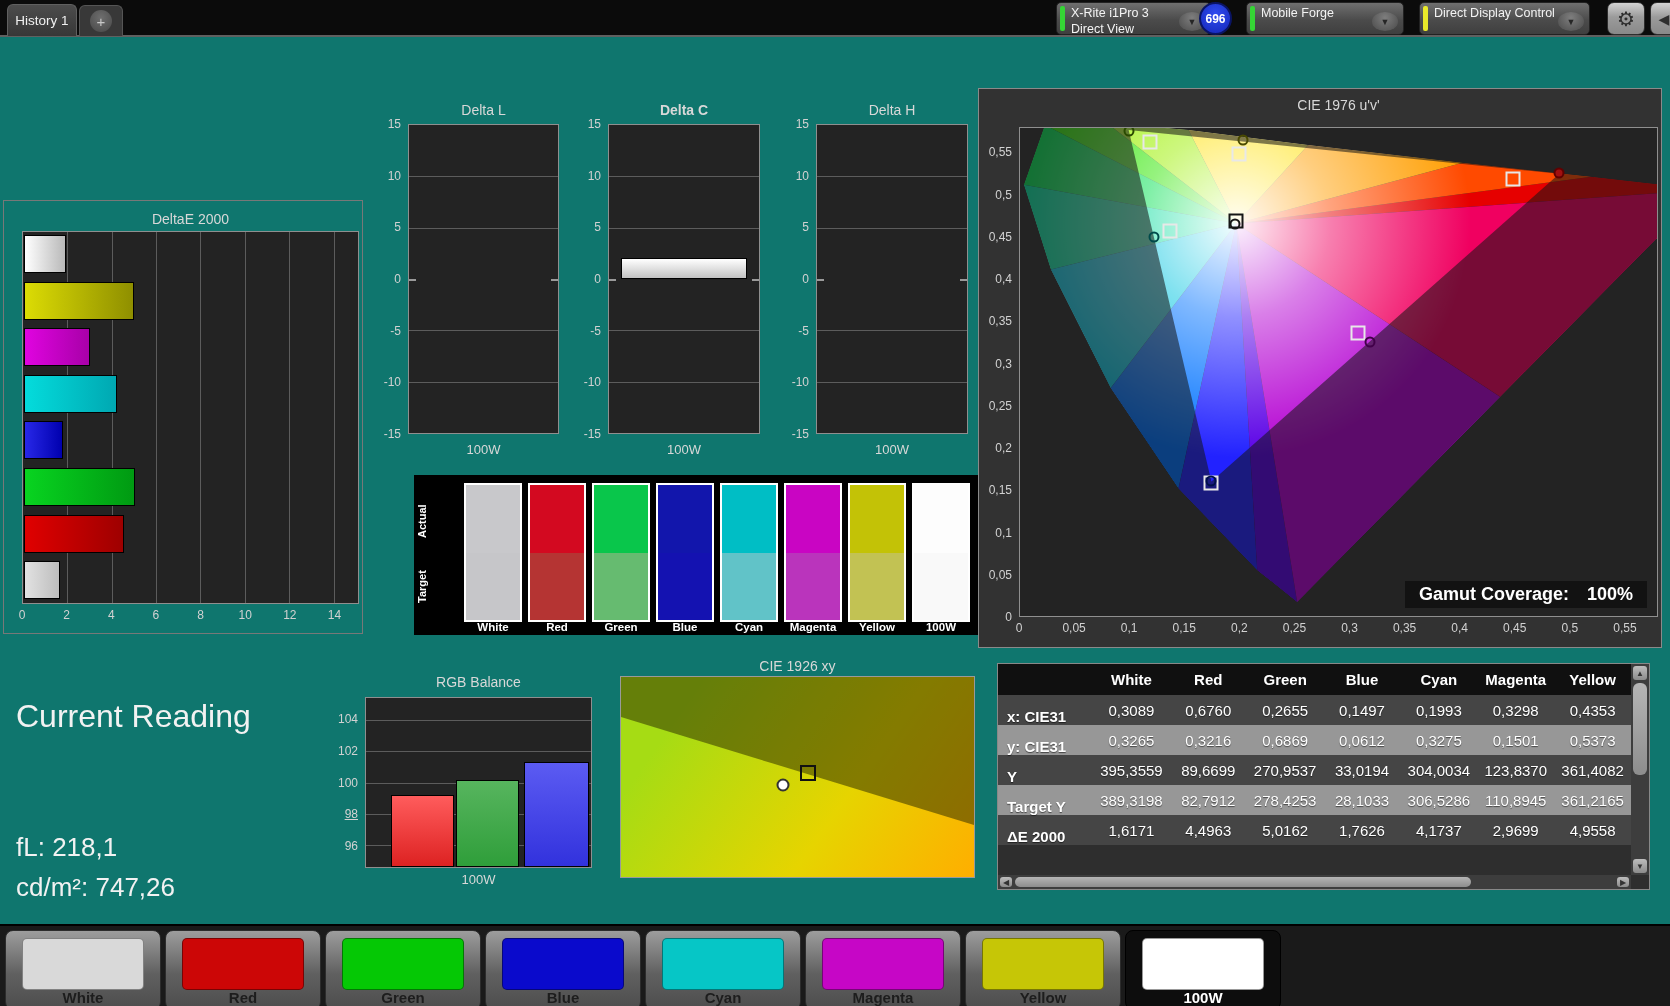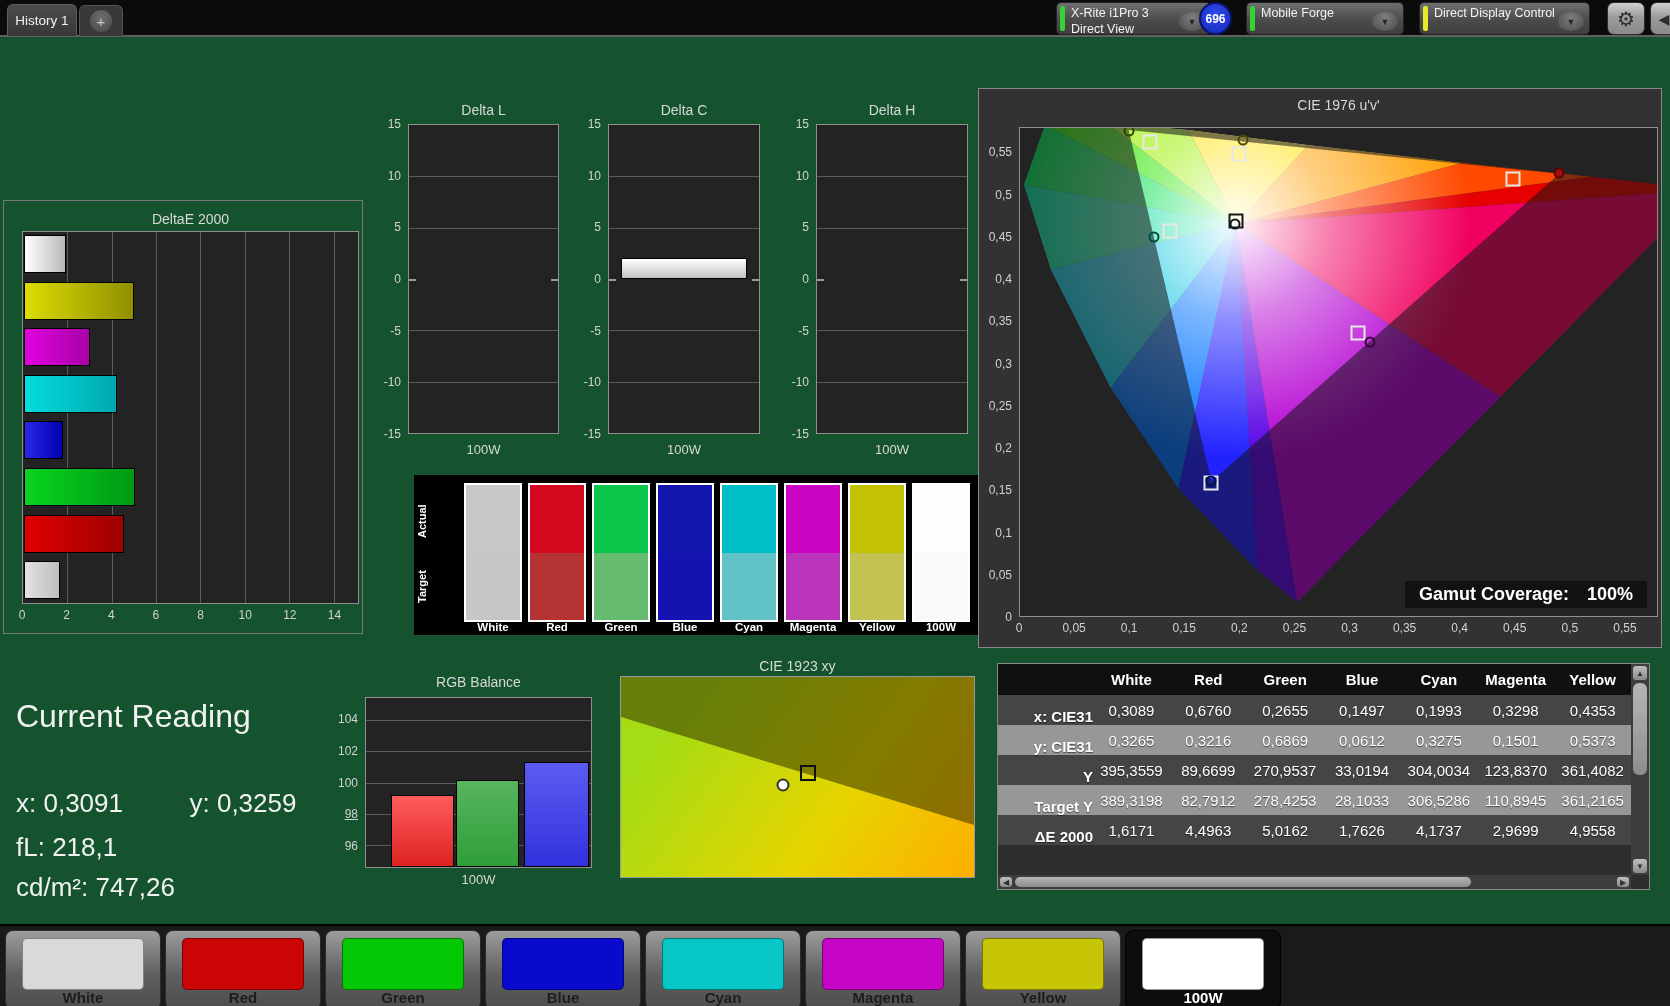--- a/index.html
+++ b/index.html
@@ -1,16 +1,16 @@
 <!DOCTYPE html>
 <html><head>
 <meta charset="utf-8">
 <style>
   html,body{margin:0;padding:0;background:#222;}
-  #stage{position:relative;width:1670px;height:1006px;background:#14532d;overflow:hidden;
+  #stage{position:relative;width:1670px;height:1006px;background:#0f766e;overflow:hidden;
          font-family:"Liberation Sans",sans-serif;color:#e8e8e8;}
   
   #topbar{position:absolute;left:0;top:0;width:1670px;height:37px;background:#0b0b0b;border-bottom:2px solid #606060;box-sizing:border-box;}
   #tab-history{position:absolute;left:7px;top:4px;width:68px;height:31px;background:linear-gradient(#4c4c4c,#373737);
       border:1px solid #606060;border-bottom:none;border-radius:6px 6px 0 0;display:flex;align-items:center;justify-content:center;
       font-size:13.5px;color:#f0f0f0;}
   #tab-add{position:absolute;left:79px;top:5px;width:42px;height:30px;background:#383838;border:1px solid #555;border-bottom:none;
       border-radius:6px 6px 0 0;display:flex;align-items:center;justify-content:center;}
   #tab-add .circ{width:22px;height:22px;border-radius:50%;background:radial-gradient(circle at 50% 35%,#6e6e6e,#474747);
       color:#c8c8c8;font-size:15px;line-height:1;display:flex;align-items:center;justify-content:center;}
@@ -52,21 +52,21 @@
   .sw-half{position:absolute;left:0;right:0;height:50%;}
   .sw-label{position:absolute;top:146px;width:58px;text-align:center;font-size:11.5px;font-weight:bold;color:#fff;}
   
   #table-panel{position:absolute;left:997px;top:663px;width:653px;height:227px;border:1px solid #888;background:#2e2e2e;box-sizing:border-box;overflow:hidden;}
   #table-header{position:absolute;left:0;top:0;right:18px;height:31px;background:#101010;display:flex;align-items:center;}
   #table-body{position:absolute;left:0;top:31px;right:18px;bottom:14px;overflow:hidden;}
   .trow{display:flex;align-items:center;height:30px;}
   .trow.dark{background:#454545;}
   .trow.light{background:#979797;}
   .tcell{flex:1;text-align:center;font-size:15px;color:#fff;text-shadow:0 1px 1px rgba(0,0,0,.55);}
-  .tcell.lab{flex:0 0 95px;text-align:right;padding-left:9px;font-weight:bold;box-sizing:border-box;margin-top:12px;}
+  .tcell.lab{flex:0 0 95px;text-align:left;padding-left:9px;font-weight:bold;box-sizing:border-box;margin-top:12px;}
   .thc{flex:1;text-align:center;font-size:15px;font-weight:bold;color:#fff;}
   .thc.lab{flex:0 0 95px;}
   .scroll{position:absolute;background:#3d3d3d;}
   .scr-btn{position:absolute;background:linear-gradient(#bdbdbd,#8b8b8b);border-radius:3px;color:#333;font-size:8px;
       display:flex;align-items:center;justify-content:center;}
   .scr-thumb{position:absolute;background:linear-gradient(#b5b5b5,#8d8d8d);border-radius:6px;}
   
   #reading-heading{position:absolute;left:16px;top:698px;font-size:32px;color:#f2f2f2;}
   .read-line{position:absolute;font-size:26px;color:#f2f2f2;}
   
@@ -145,21 +145,21 @@
         <span class="tick-x" style="left: 39.7351%;">6</span>
         <span class="tick-x" style="left: 52.9801%;">8</span>
         <span class="tick-x" style="left: 66.2252%;">10</span>
         <span class="tick-x" style="left: 79.4702%;">12</span>
         <span class="tick-x" style="left: 92.7152%;">14</span>
       </div>
   </div>
 
   <div id="lch-charts">
     <div class="chart-title" style="left:408px;top:102px;width:151px;">Delta L</div>
-    <div class="chart-title" style="left:608px;top:102px;width:152px;">Delta C</div>
+    <div class="chart-title" style="left:608px;top:102px;width:152px;font-weight:bold;">Delta C</div>
     <div class="chart-title" style="left:816px;top:102px;width:152px;">Delta H</div>
 
     <div id="lch-ylab-0" style="position:absolute;left:368px;top:124px;width:36px;height:310px;">
         <span class="tick-y" style="top: 0%;">15</span>
         <span class="tick-y" style="top: 16.6667%;">10</span>
         <span class="tick-y" style="top: 33.3333%;">5</span>
         <span class="tick-y" style="top: 50%;">0</span>
         <span class="tick-y" style="top: 66.6667%;">-5</span>
         <span class="tick-y" style="top: 83.3333%;">-10</span>
         <span class="tick-y" style="top: 100%;">-15</span>
@@ -339,25 +339,20 @@
         <span class="tick-x" style="left: 51.7241%;">0,3</span>
         <span class="tick-x" style="left: 60.3448%;">0,35</span>
         <span class="tick-x" style="left: 68.9655%;">0,4</span>
         <span class="tick-x" style="left: 77.5862%;">0,45</span>
         <span class="tick-x" style="left: 86.2069%;">0,5</span>
         <span class="tick-x" style="left: 94.8276%;">0,55</span>
       </div>
   </div>
 
   <div id="reading-heading">Current Reading</div>
-  <div class="read-line" style="left:16px;top:788px;">
-    <span>x:</span> <span>0,3091</span>
-    <span style="display:inline-block;width:52px;"></span>
-    <span>y:</span> <span>0,3259</span>
-  </div>
   <div class="read-line" style="left:16px;top:832px;">
     <span>fL:</span> <span>218,1</span>
   </div>
   <div class="read-line" style="left:16px;top:872px;">
     <span>cd/m²:</span> <span>747,26</span>
   </div>
 
   <div id="rgb-panel">
     <div class="chart-title" style="left:365px;top:674px;width:227px;">RGB Balance</div>
     <div id="rgb-ylabs" style="position:absolute;left:325px;top:697px;width:36px;height:171px;">
@@ -374,21 +369,21 @@
         <div class="hgrid" style="top: 68.5185%;"></div>
         <div class="hgrid" style="top: 87.037%;"></div>
         <div style="position: absolute; bottom: 0px; left: 11%; width: 28%; height: 42.5926%; border: 1px solid rgb(0, 0, 0); box-sizing: border-box; background: linear-gradient(rgb(255, 92, 92), rgb(221, 34, 34));"></div>
         <div style="position: absolute; bottom: 0px; left: 40%; width: 28%; height: 51.3889%; border: 1px solid rgb(0, 0, 0); box-sizing: border-box; background: linear-gradient(rgb(87, 181, 94), rgb(47, 158, 58));"></div>
         <div style="position: absolute; bottom: 0px; left: 70%; width: 29%; height: 62.037%; border: 1px solid rgb(0, 0, 0); box-sizing: border-box; background: linear-gradient(rgb(91, 91, 242), rgb(50, 50, 221));"></div>
       </div>
     <div class="axis-cat" style="left:365px;top:872px;width:227px;">100W</div>
   </div>
 
   <div id="cie31-panel">
-    <div class="chart-title" style="left:620px;top:658px;width:355px;">CIE 1923 xy</div>
+    <div class="chart-title" style="left:620px;top:658px;width:355px;">CIE 1926 xy</div>
     <div class="plot" id="cie31-plot" style="left:620px;top:676px;width:355px;height:202px;border-color:#9a9a9a;overflow:hidden;">
       <svg viewBox="0 0 100 100" preserveAspectRatio="none" style="position:absolute;inset:0;width:100%;height:100%;">
         <defs>
           <linearGradient id="xyGrad" x1="0" y1="0.6" x2="1" y2="1">
             <stop offset="0" stop-color="#a6dc14"></stop>
             <stop offset="0.55" stop-color="#e6d400"></stop>
             <stop offset="1" stop-color="#ffae00"></stop>
           </linearGradient>
         </defs>
         <rect x="0" y="0" width="100" height="100" fill="url(#xyGrad)"></rect>

